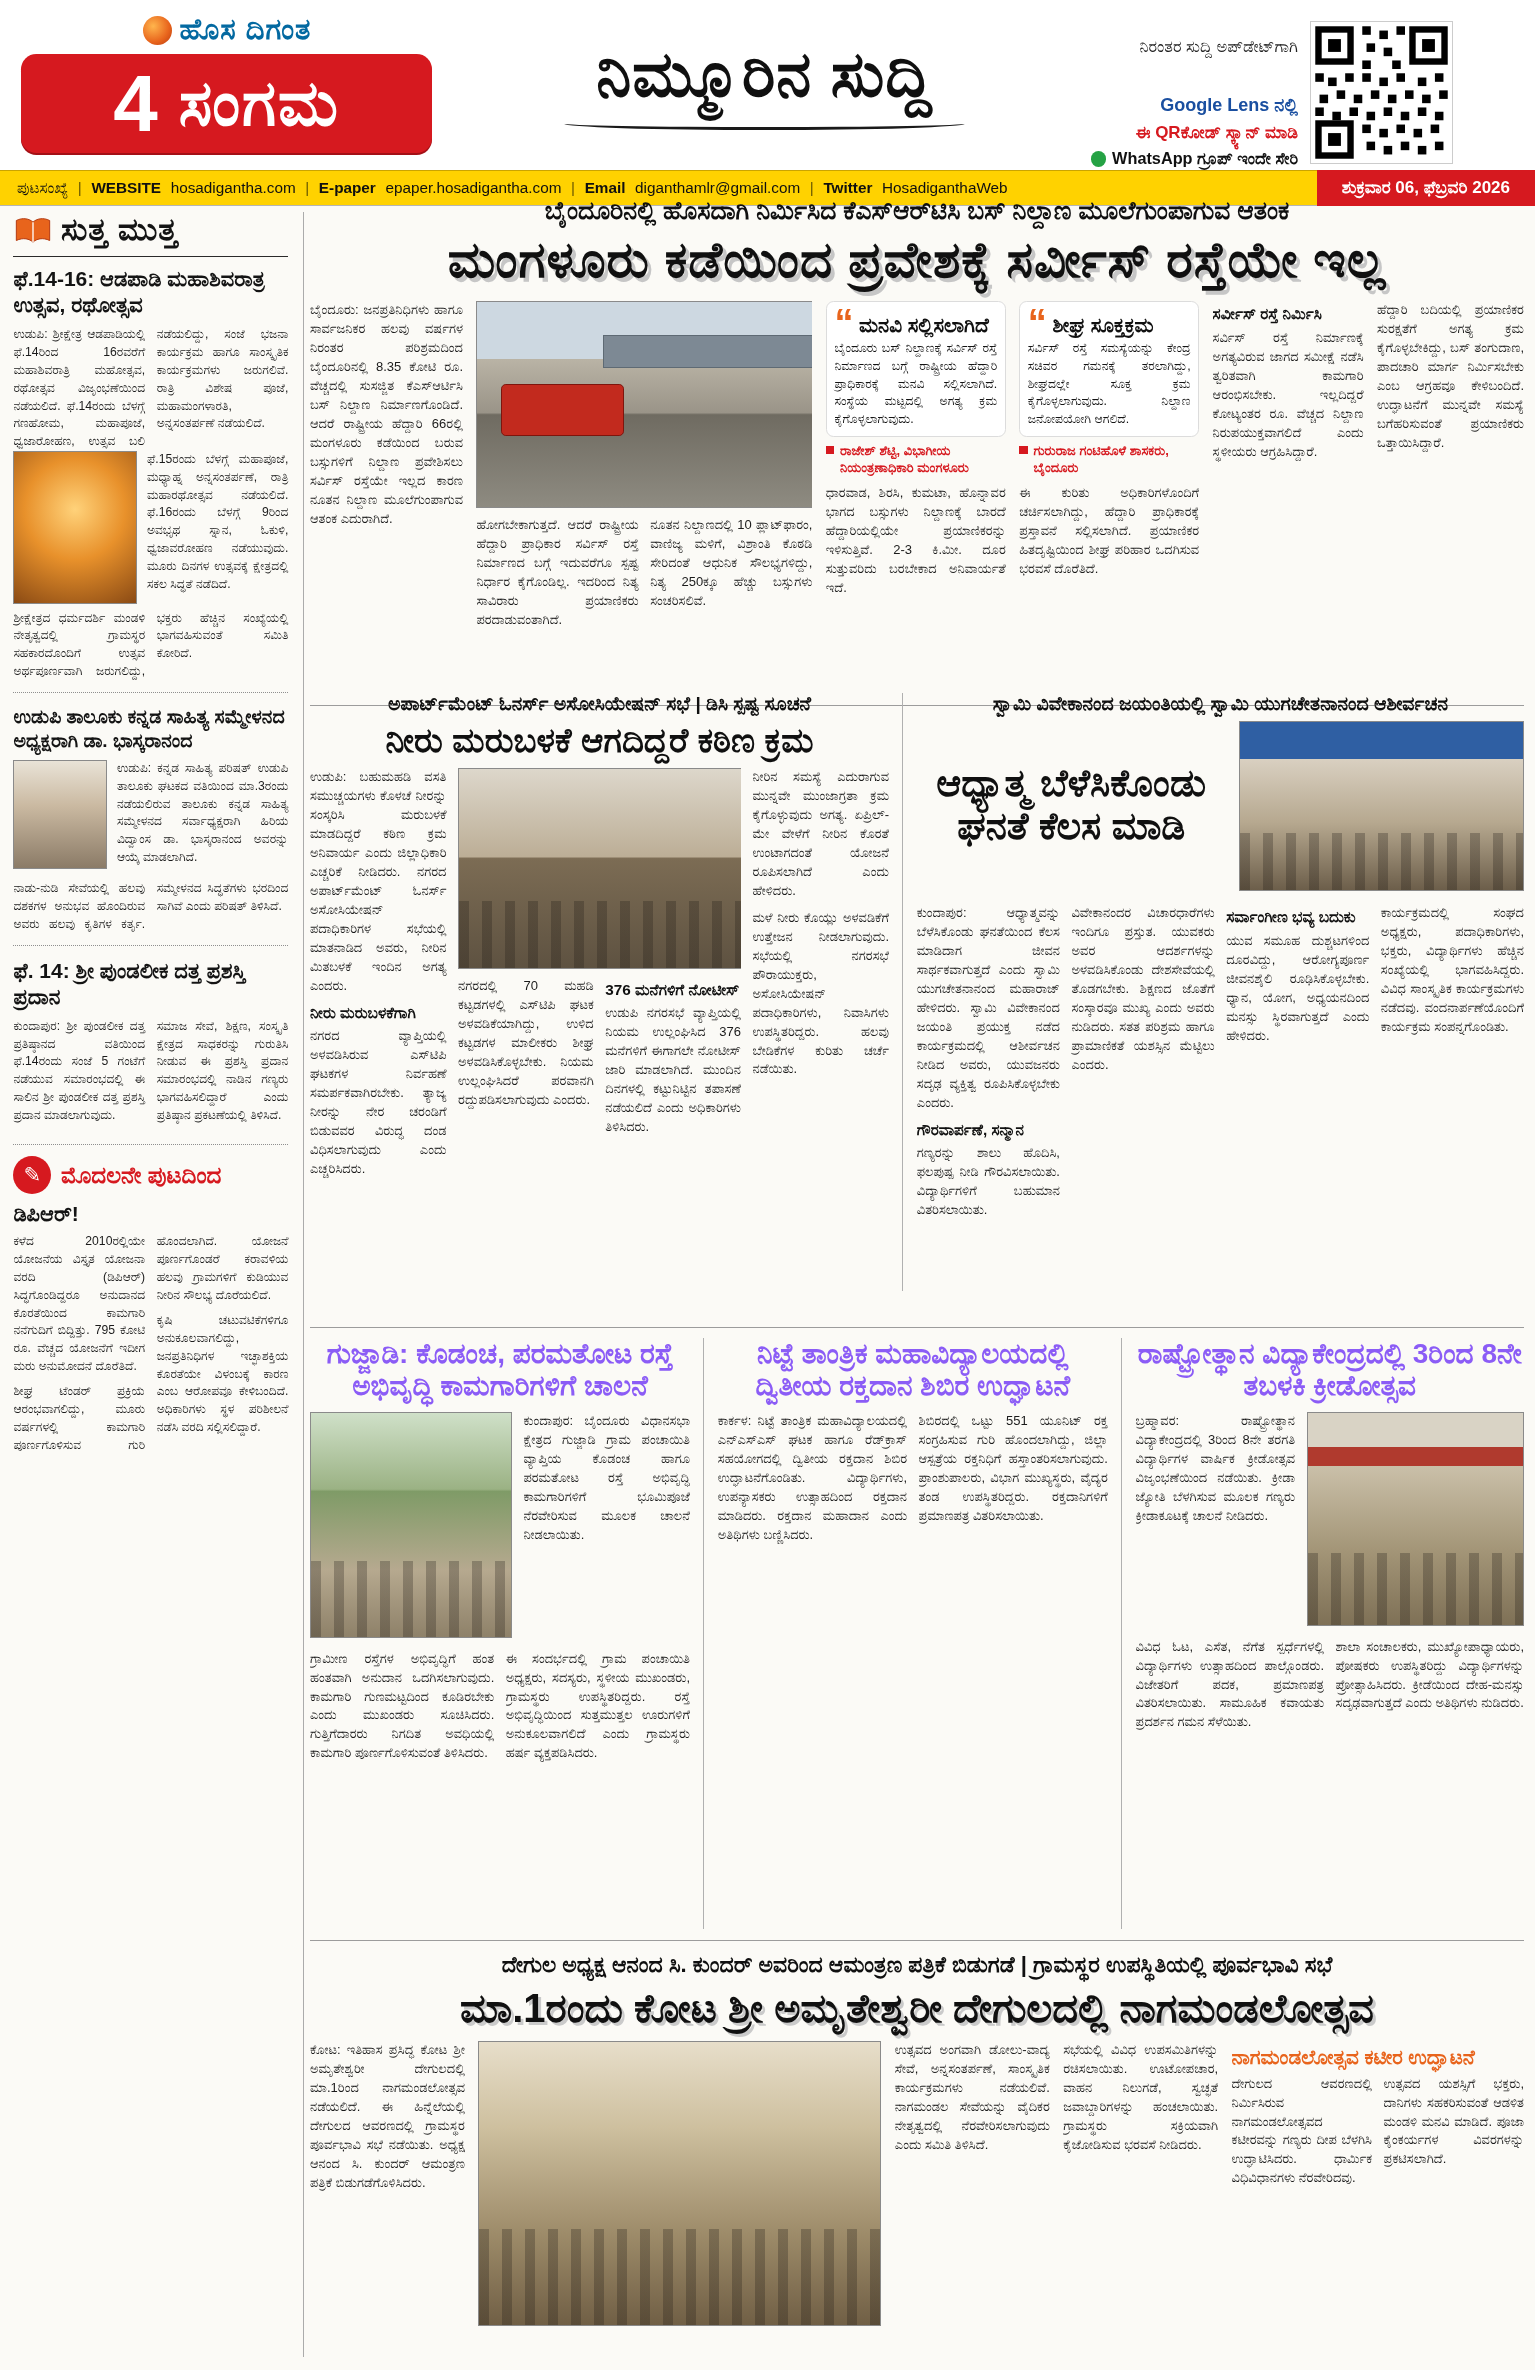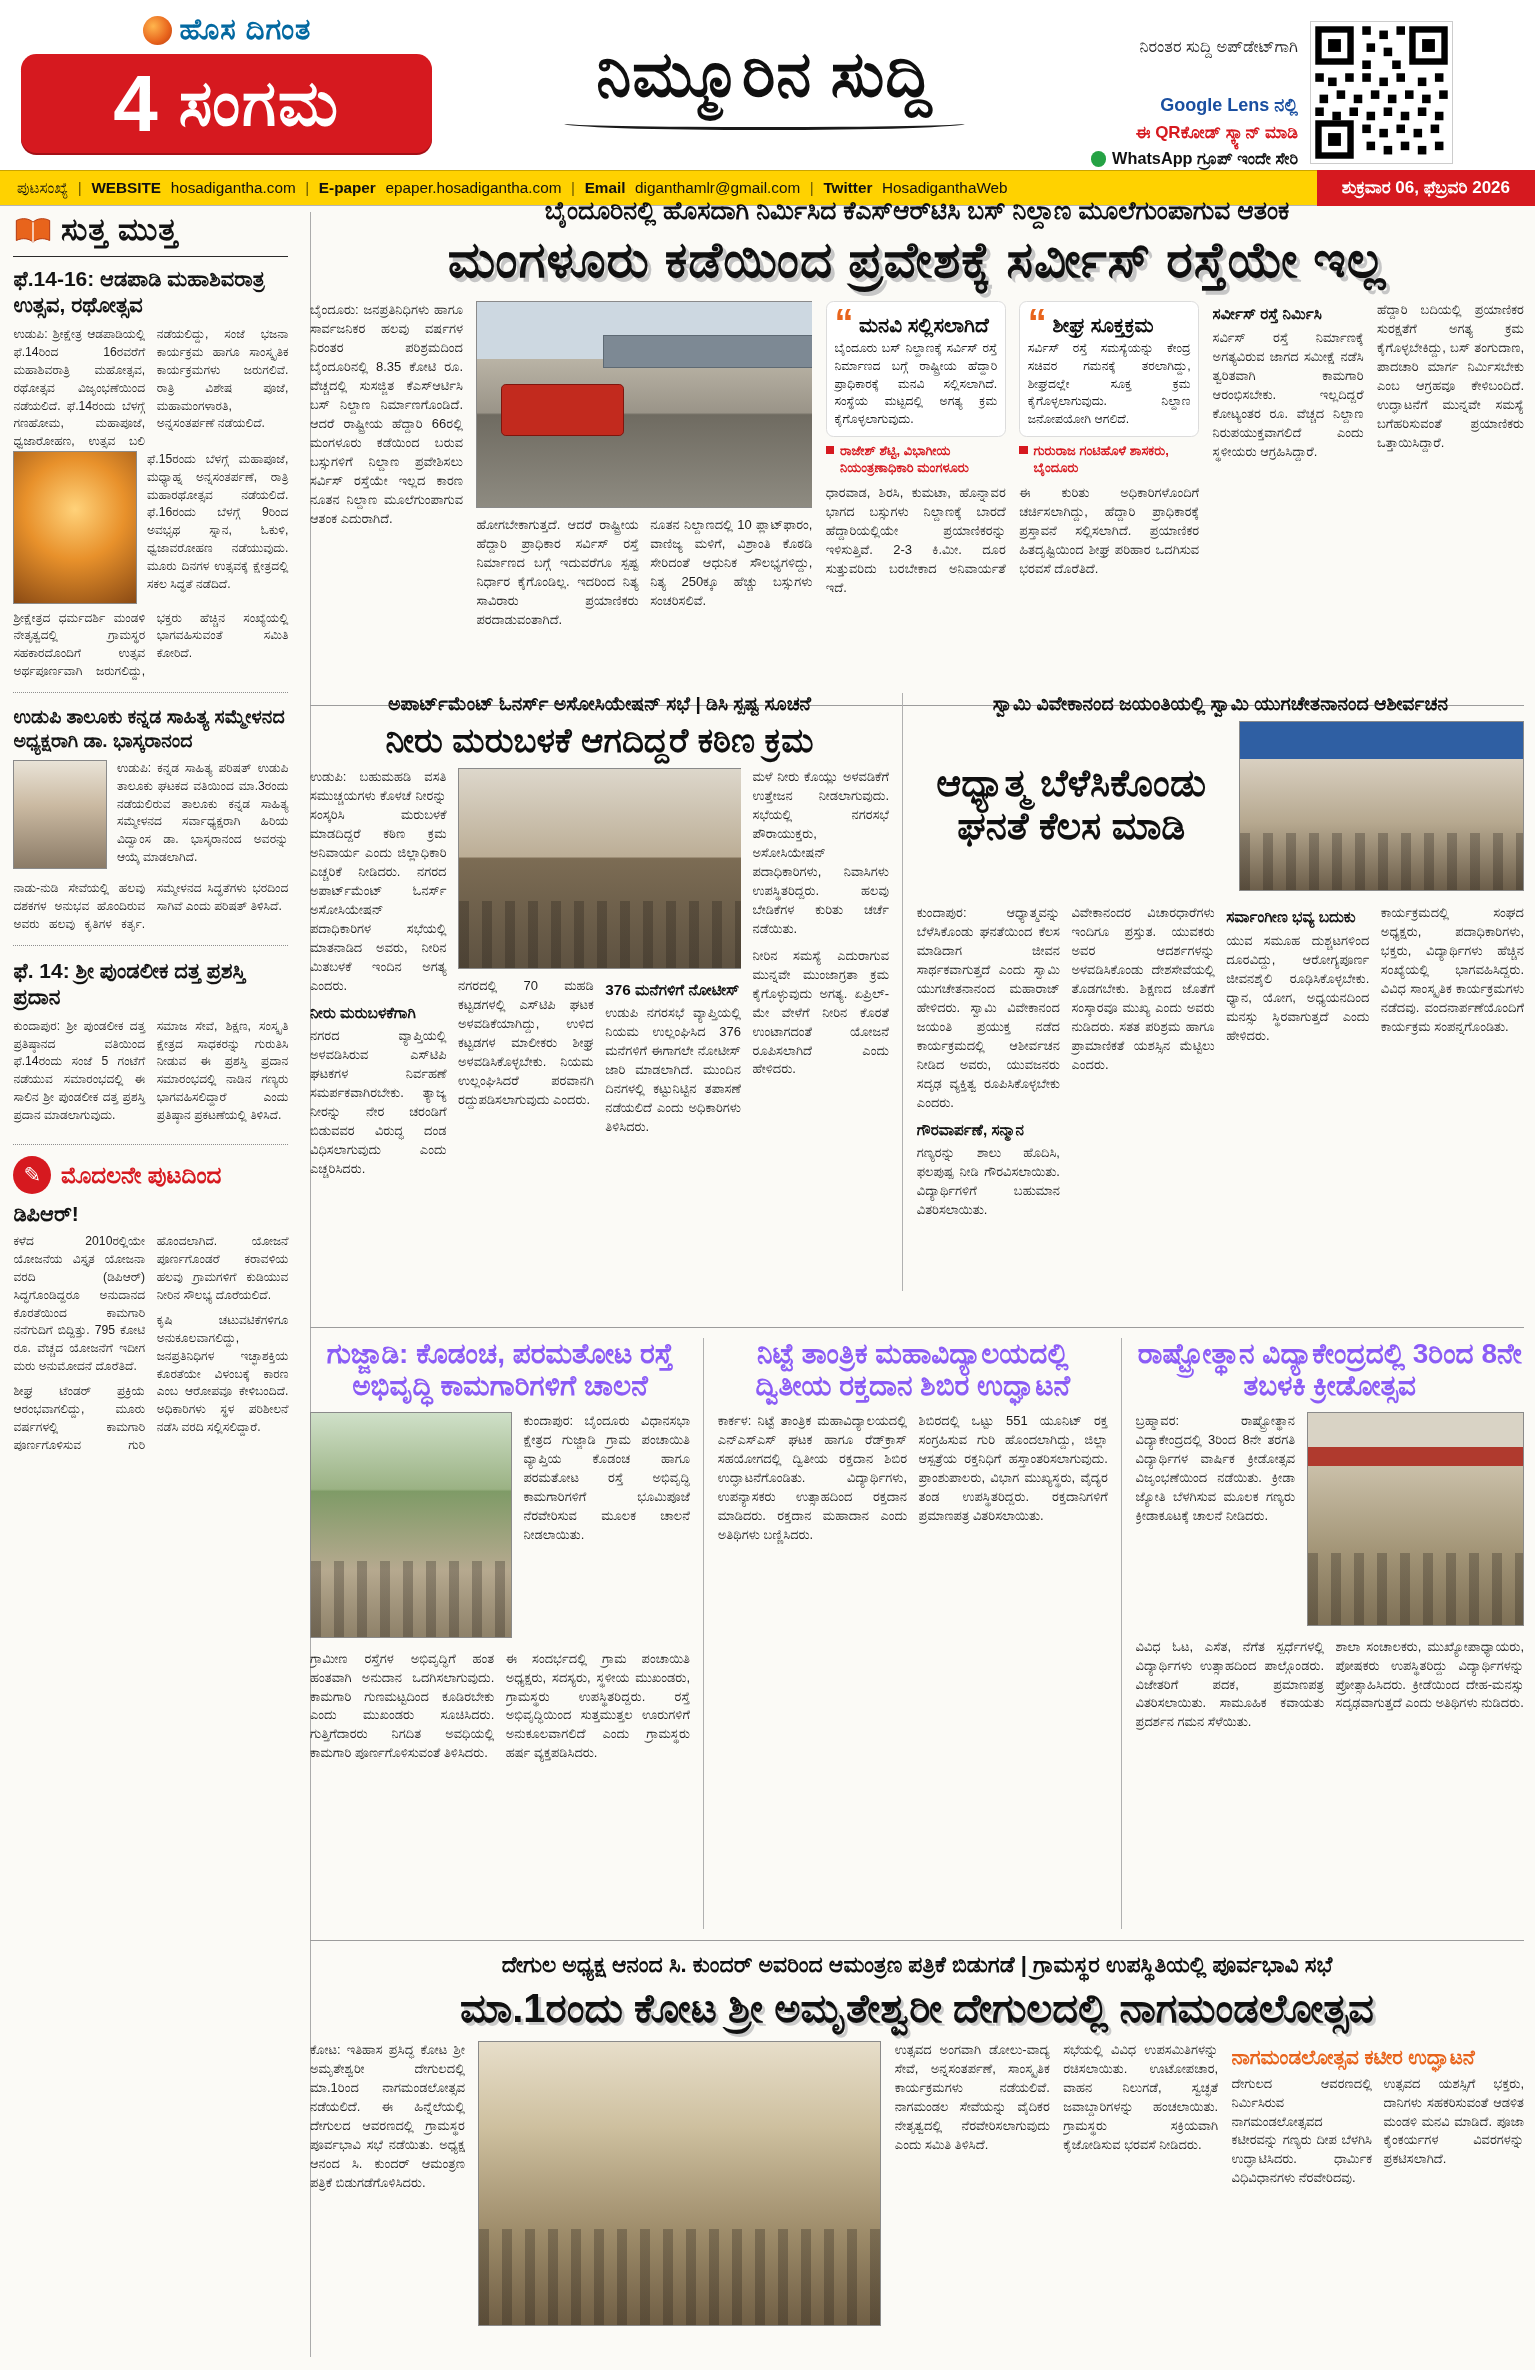--- a/index.html
+++ b/index.html
@@ -72,21 +72,21 @@
   .callout{border:1px solid #dcdcdc;border-radius:7.6px;padding:7.6px;background:#fff;}
   .callout-head{display:flex;align-items:flex-start;gap:5.7px;margin-bottom:3.8px;}
   .qicon{font-size:38px;line-height:.7;color:#e8641c;font-weight:bold;}
   .callout-title{font-size:20px;font-weight:bold;color:#101010;line-height:1.1;padding-top:3.8px;}
   .callout-text{font-size:12.4px;line-height:1.42;text-align:justify;margin:0;}
   .byline-red{display:flex;gap:5.7px;align-items:flex-start;color:#d6191f;font-weight:bold;
               font-size:13px;line-height:1.3;margin:5.7px 0 7.6px 0;}
   .red-sq{width:8.6px;height:8.6px;background:#d6191f;flex:0 0 8.6px;margin-top:2.9px;}
   
   .sidebar{position:absolute;left:13.4px;top:212px;width:275px;height:2145px;
-           border-right:1px solid #ababab;padding-right:22px;box-sizing:content-box;overflow:hidden;}
+           border-right:1px solid #ababab;padding-right:15px;box-sizing:content-box;overflow:hidden;}
   .sb-head{display:flex;align-items:center;gap:7.6px;border-bottom:1.9px solid #2a2a2a;padding-bottom:7.6px;margin-bottom:9.6px;}
   .sb-head-title{font-size:31px;font-weight:bold;letter-spacing:1px;}
   .sb-title{font-size:19px;font-weight:bold;line-height:1.25;margin:5.7px 0 7.6px 0;}
   .sb-title-lg{font-size:21px;}
   .two-col{column-count:2;column-gap:11.5px;}
   .two-col .p{font-size:12.2px;}
   .sb-div{border-top:1px dotted #8f8f8f;margin:11.5px 0;}
   .cont-label{display:flex;align-items:center;gap:9.6px;margin:5.7px 0 7.6px 0;}
   .pencil-badge{width:38px;height:38px;border-radius:50%;background:#d6191f;color:#fff;display:flex;
                 align-items:center;justify-content:center;font-size:21px;flex:0 0 38px;}
@@ -331,22 +331,22 @@
             <div class="col clip">
               <p class="p">ನಗರದಲ್ಲಿ 70 ಮಹಡಿ ಕಟ್ಟಡಗಳಲ್ಲಿ ಎಸ್‌ಟಿಪಿ ಘಟಕ ಅಳವಡಿಕೆಯಾಗಿದ್ದು, ಉಳಿದ ಕಟ್ಟಡಗಳ ಮಾಲೀಕರು ಶೀಘ್ರ ಅಳವಡಿಸಿಕೊಳ್ಳಬೇಕು. ನಿಯಮ ಉಲ್ಲಂಘಿಸಿದರೆ ಪರವಾನಗಿ ರದ್ದುಪಡಿಸಲಾಗುವುದು ಎಂದರು.</p>
             </div>
             <div class="col clip">
               <div class="subhead">376 ಮನೆಗಳಿಗೆ ನೋಟೀಸ್</div>
               <p class="p">ಉಡುಪಿ ನಗರಸಭೆ ವ್ಯಾಪ್ತಿಯಲ್ಲಿ ನಿಯಮ ಉಲ್ಲಂಘಿಸಿದ 376 ಮನೆಗಳಿಗೆ ಈಗಾಗಲೇ ನೋಟೀಸ್ ಜಾರಿ ಮಾಡಲಾಗಿದೆ. ಮುಂದಿನ ದಿನಗಳಲ್ಲಿ ಕಟ್ಟುನಿಟ್ಟಿನ ತಪಾಸಣೆ ನಡೆಯಲಿದೆ ಎಂದು ಅಧಿಕಾರಿಗಳು ತಿಳಿಸಿದರು.</p>
             </div>
           </div>
         </div>
         <div class="col clip">
+          <p class="p">ನೀರಿನ ಸಮಸ್ಯೆ ಎದುರಾಗುವ ಮುನ್ನವೇ ಮುಂಜಾಗ್ರತಾ ಕ್ರಮ ಕೈಗೊಳ್ಳುವುದು ಅಗತ್ಯ. ಏಪ್ರಿಲ್-ಮೇ ವೇಳೆಗೆ ನೀರಿನ ಕೊರತೆ ಉಂಟಾಗದಂತೆ ಯೋಜನೆ ರೂಪಿಸಲಾಗಿದೆ ಎಂದು ಹೇಳಿದರು.</p>
           <p class="p">ಮಳೆ ನೀರು ಕೊಯ್ಲು ಅಳವಡಿಕೆಗೆ ಉತ್ತೇಜನ ನೀಡಲಾಗುವುದು. ಸಭೆಯಲ್ಲಿ ನಗರಸಭೆ ಪೌರಾಯುಕ್ತರು, ಅಸೋಸಿಯೇಷನ್ ಪದಾಧಿಕಾರಿಗಳು, ನಿವಾಸಿಗಳು ಉಪಸ್ಥಿತರಿದ್ದರು. ಹಲವು ಬೇಡಿಕೆಗಳ ಕುರಿತು ಚರ್ಚೆ ನಡೆಯಿತು.</p>
-          <p class="p">ನೀರಿನ ಸಮಸ್ಯೆ ಎದುರಾಗುವ ಮುನ್ನವೇ ಮುಂಜಾಗ್ರತಾ ಕ್ರಮ ಕೈಗೊಳ್ಳುವುದು ಅಗತ್ಯ. ಏಪ್ರಿಲ್-ಮೇ ವೇಳೆಗೆ ನೀರಿನ ಕೊರತೆ ಉಂಟಾಗದಂತೆ ಯೋಜನೆ ರೂಪಿಸಲಾಗಿದೆ ಎಂದು ಹೇಳಿದರು.</p>
         </div>
       </div>
     </article>
 
     <div class="vr"></div>
 
     <article class="col clip">
       <div class="kicker-sm">ಸ್ವಾಮಿ ವಿವೇಕಾನಂದ ಜಯಂತಿಯಲ್ಲಿ ಸ್ವಾಮಿ ಯುಗಚೇತನಾನಂದ ಆಶೀರ್ವಚನ</div>
       <div class="row" style="height:174px;gap:13.4px;">
         <h2 class="h2" style="flex:1;display:flex;align-items:center;justify-content:center;font-size:38px;">ಆಧ್ಯಾತ್ಮ ಬೆಳೆಸಿಕೊಂಡು ಘನತೆ ಕೆಲಸ ಮಾಡಿ</h2>

